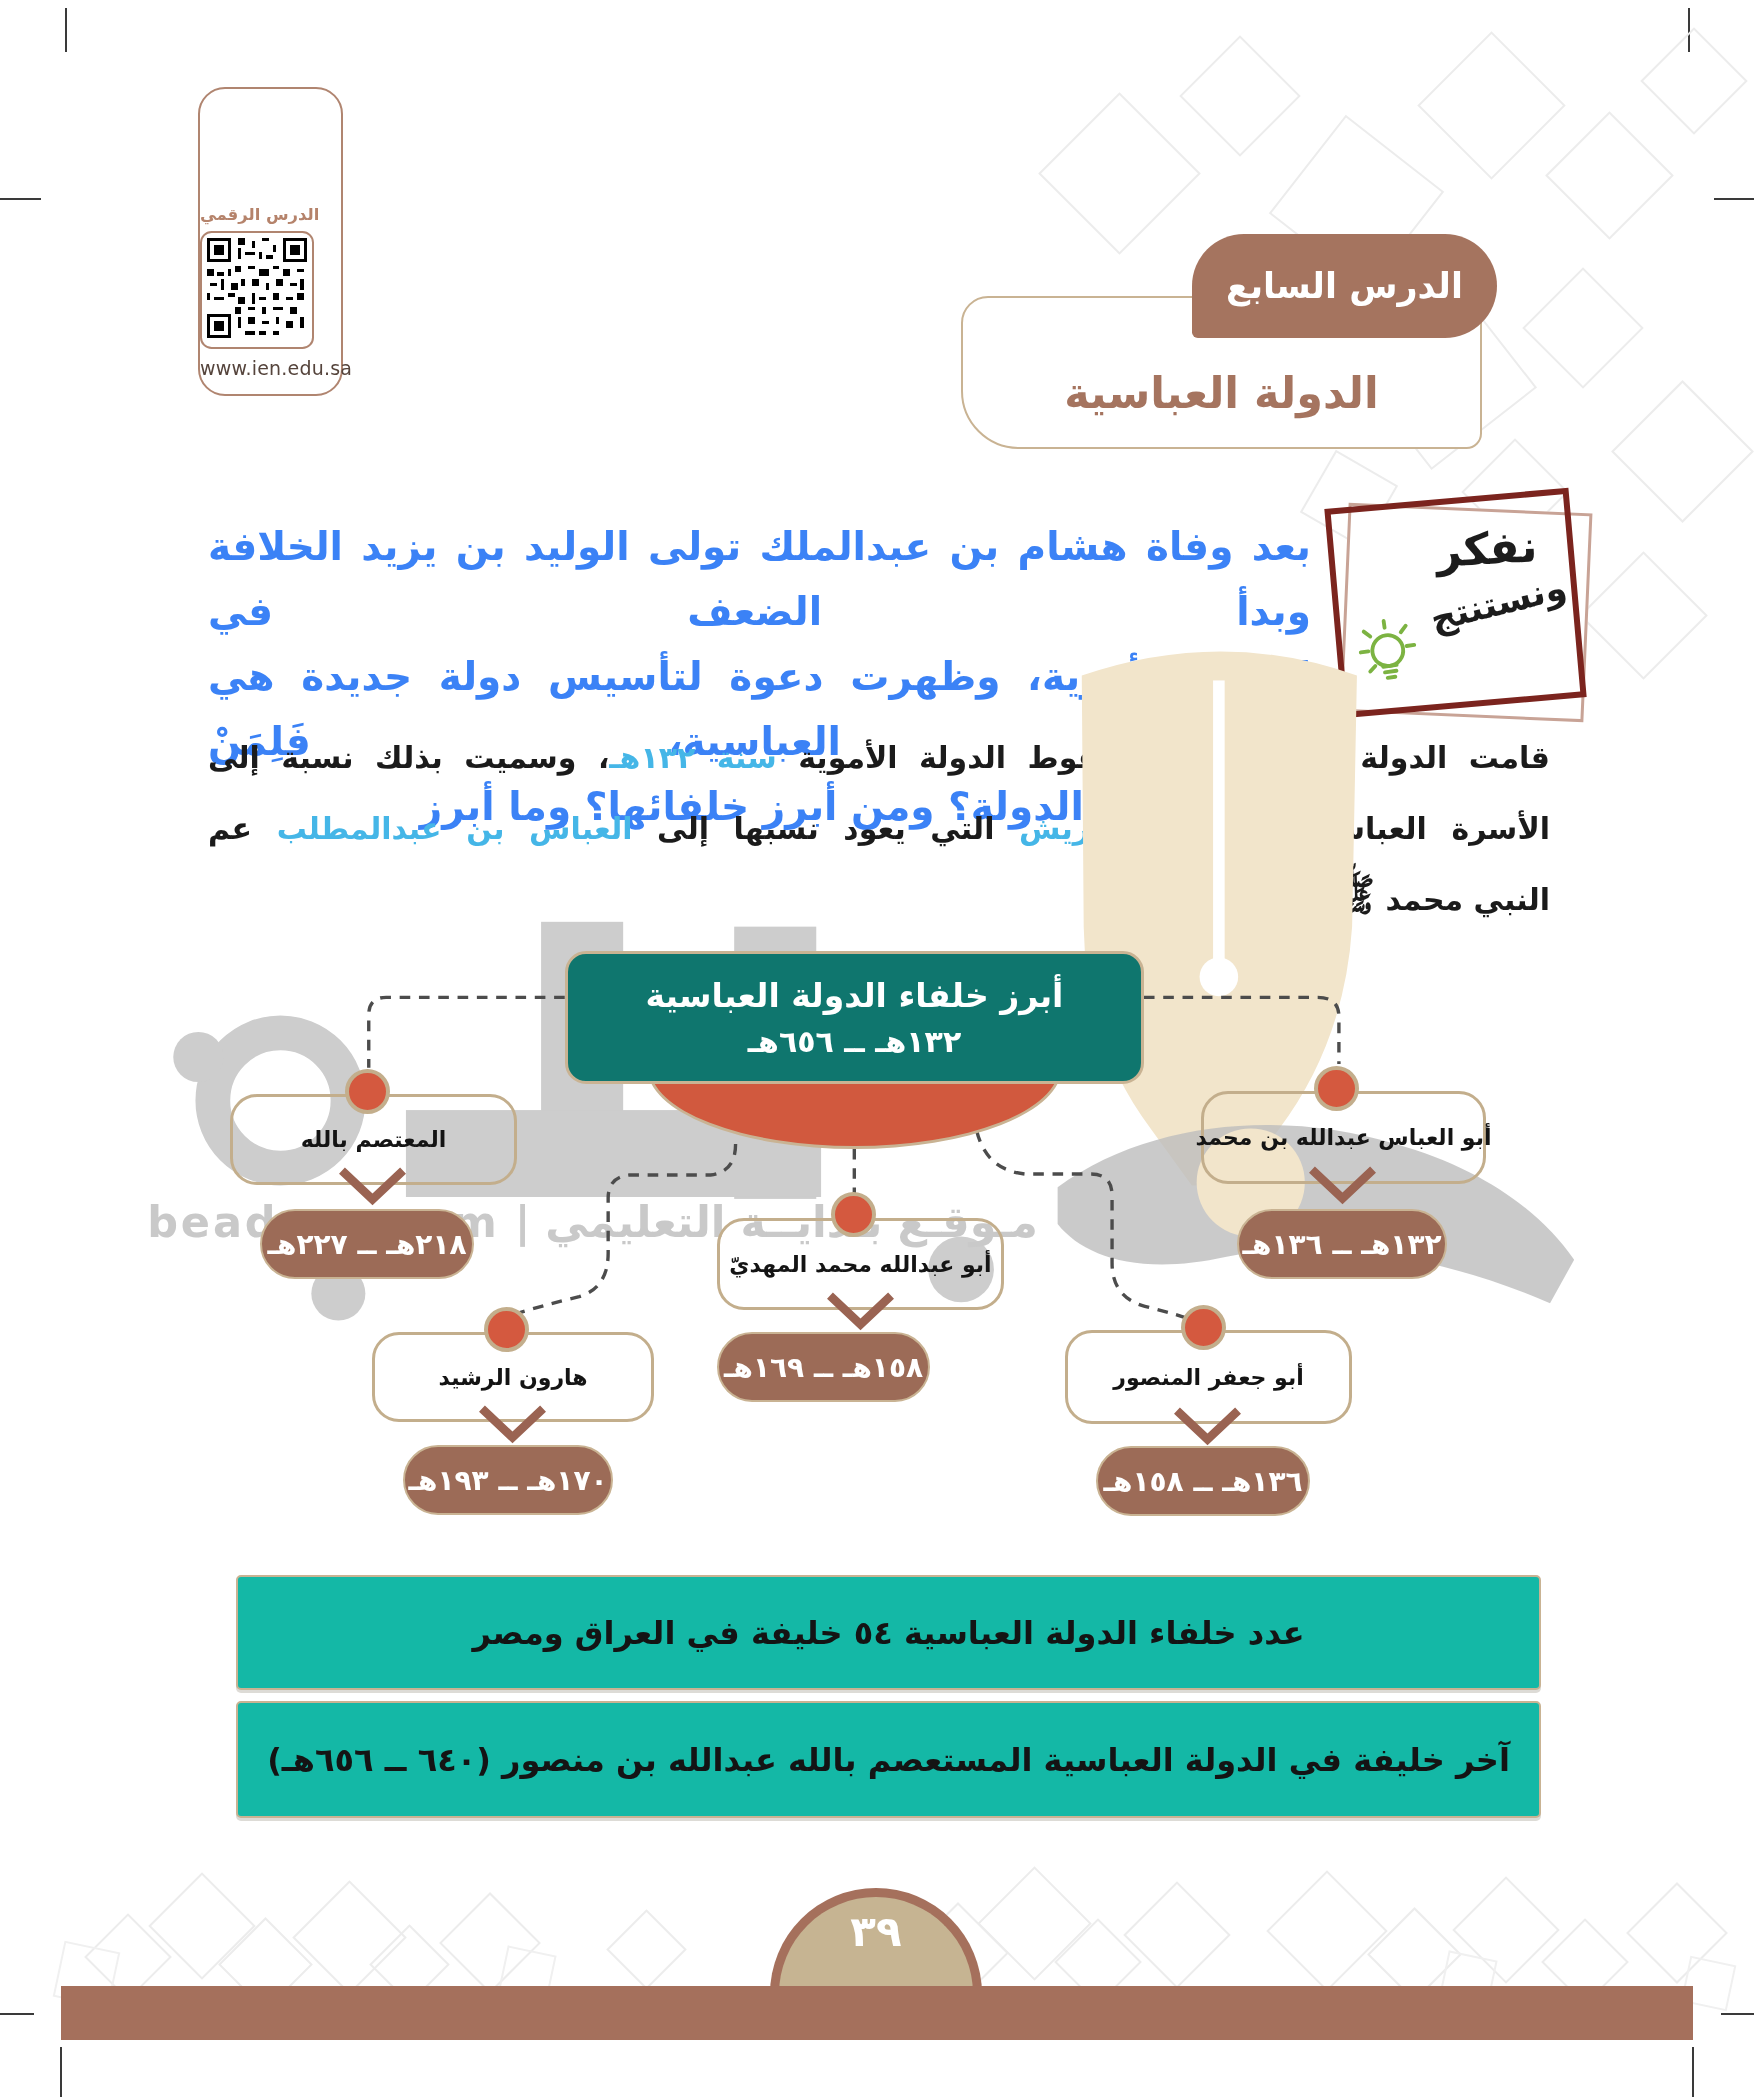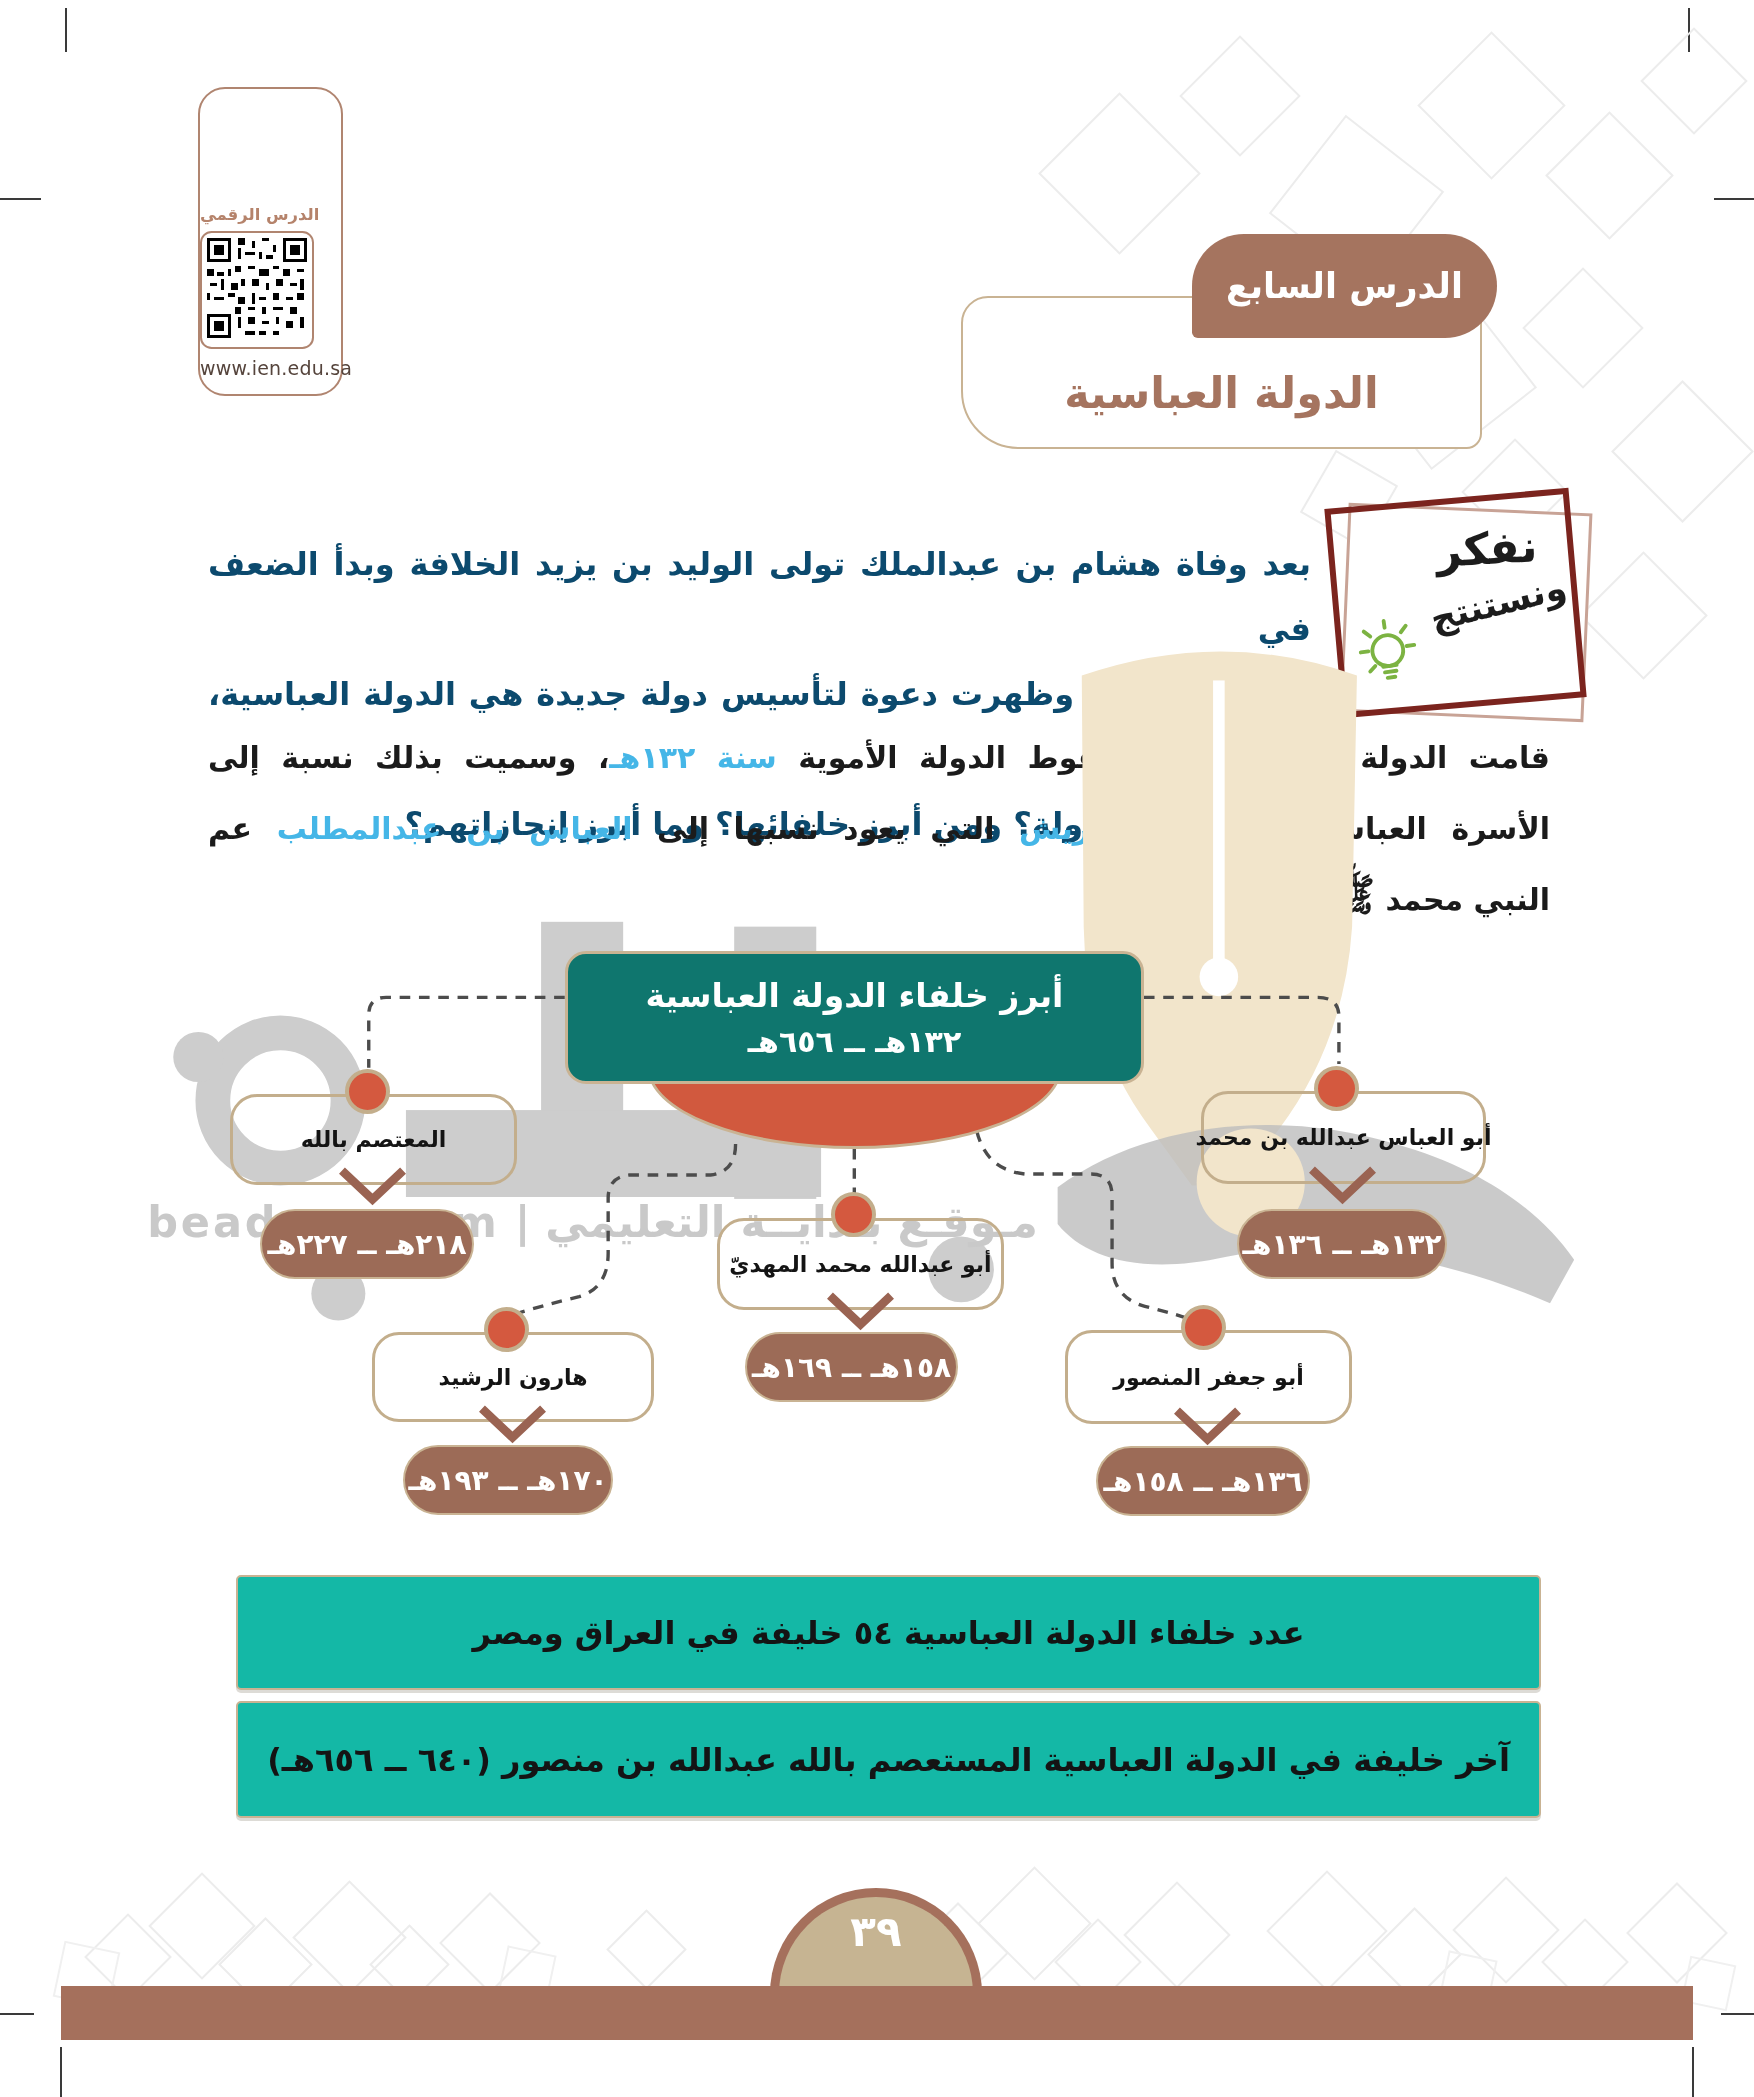--- a/index.html
+++ b/index.html
@@ -42,22 +42,22 @@
     color:#fff;font-size:35px;font-weight:bold;
   }
   
   .stamp{position:absolute;left:1325px;top:494px;width:272px;height:228px;}
   .stamp-inner{position:absolute;left:19.3px;top:13.5px;width:238px;height:203px;border:3.9px solid #c8a396;transform:rotate(2.5deg);background:#fff;}
   .stamp-outer{position:absolute;left:7.7px;top:3.9px;width:245px;height:210px;border:6.8px solid #7b241e;transform:rotate(-5deg);box-sizing:border-box;}
   .stamp-w1{position:absolute;right:60px;top:29px;color:#1c1c1c;font-size:44px;font-weight:bold;transform:rotate(-3deg);}
   .stamp-w2{position:absolute;right:29px;top:89px;color:#1c1c1c;font-size:35px;font-weight:bold;transform:rotate(-14deg);}
   
   .intro{
-    position:absolute;left:208px;top:532px;width:1103px;
-    color:#0c4a6e;font-size:32px;font-weight:bold;line-height:65px;
+    position:absolute;left:208px;top:514px;width:1103px;
+    color:#3b82f6;font-size:39px;font-weight:bold;line-height:65px;
   }
   .jline{text-align:justify;text-align-last:justify;}
   .rline{text-align:right;}
   
   .bodytxt{
     position:absolute;left:208px;top:722px;width:1342px;
     color:#1b1b1b;font-size:30px;font-weight:bold;line-height:71px;
   }
   .blue{color:#45b6e7;}
   .saws{font-size:44px;line-height:0;}
@@ -254,21 +254,21 @@
       <span>٢١٨هـ ــ ٢٢٧هـ</span>
     </div>
 
   <div class="node ar" style="left:717px;top:1218px;width:287px;height:92px;">
       <span>أبو عبدالله محمد المهديّ</span>
     </div>
   <div class="dot" style="left:831px;top:1192px;"></div>
   <svg class="vchev" style="left:822px;top:1290px;" width="77" height="42" viewBox="0 0 80 44">
       <path d="M8 6 L40 36 L72 6" stroke="#9a6352" stroke-width="9" fill="none"></path>
     </svg>
-  <div class="pill ar" style="left:745px;top:1332px;width:213px;">
+  <div class="pill ar" style="left:717px;top:1332px;width:213px;">
       <span>١٥٨هـ ــ ١٦٩هـ</span>
     </div>
 
   <div class="node ar" style="left:372px;top:1332px;width:282px;height:90px;">
       <span>هارون الرشيد</span>
     </div>
   <div class="dot" style="left:484px;top:1307px;"></div>
   <svg class="vchev" style="left:474px;top:1403px;" width="77" height="42" viewBox="0 0 80 44">
       <path d="M8 6 L40 36 L72 6" stroke="#9a6352" stroke-width="9" fill="none"></path>
     </svg>

